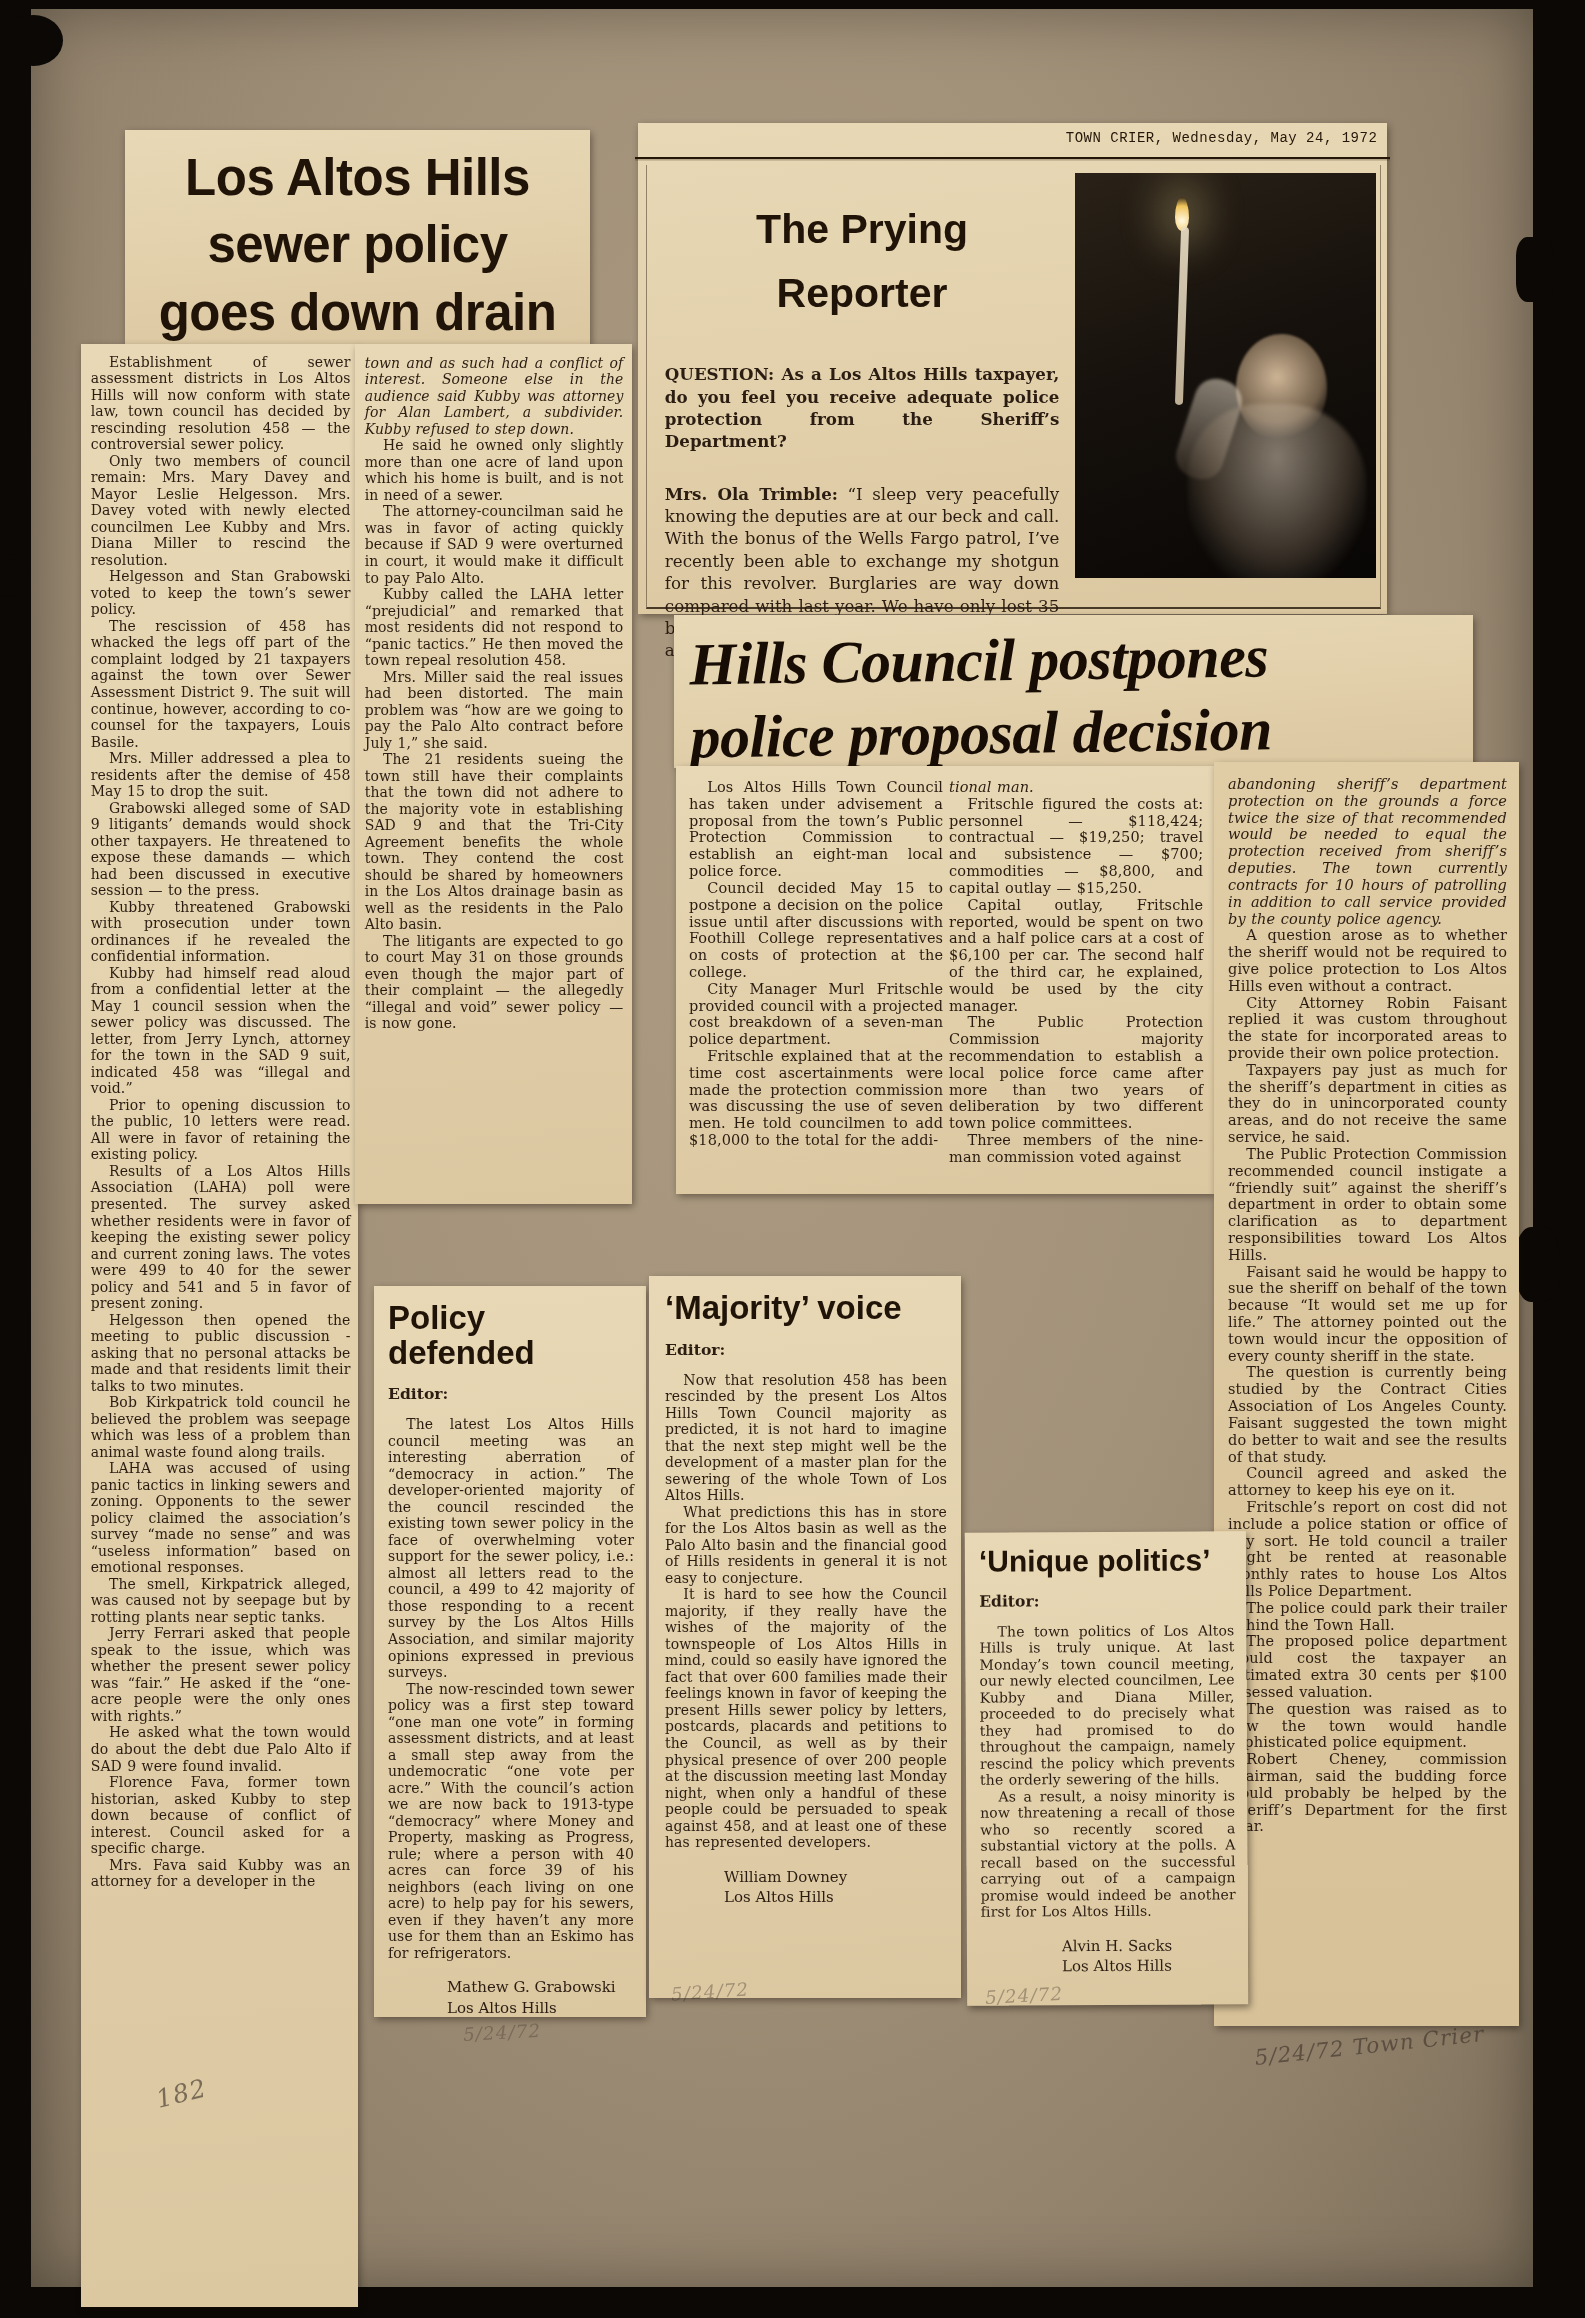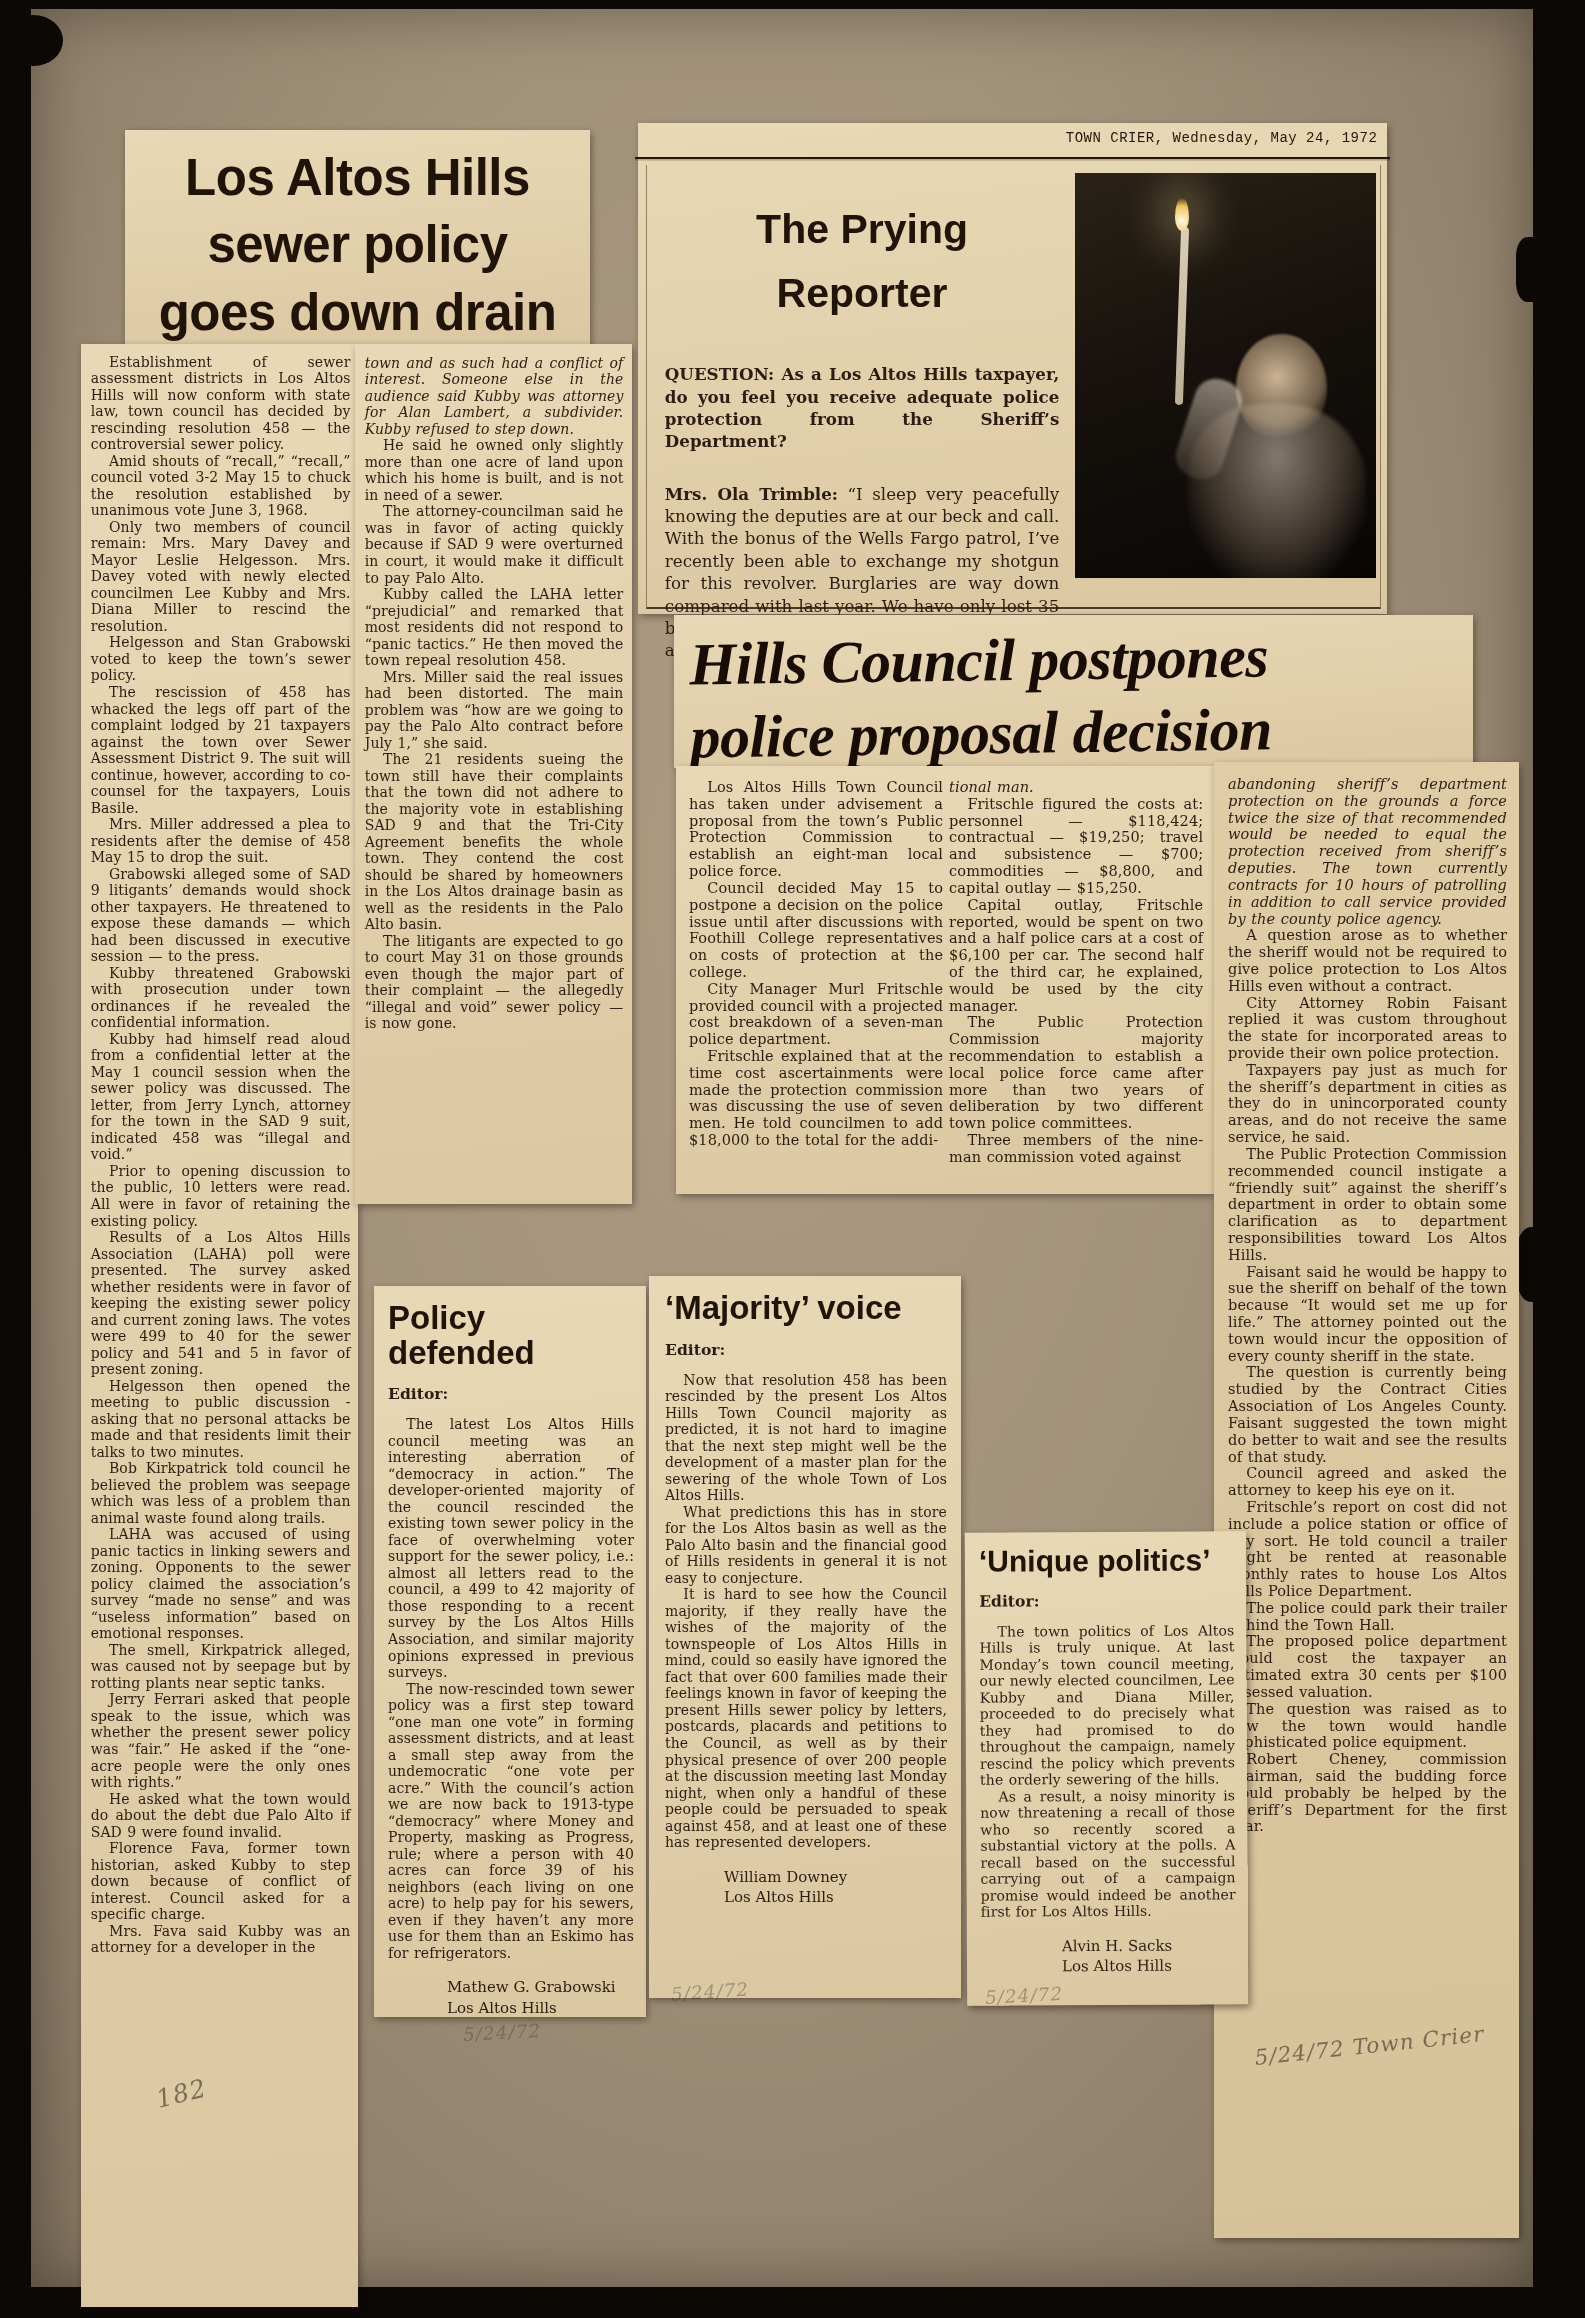--- a/index.html
+++ b/index.html
@@ -87,21 +87,20 @@
           <div class="line">Los Altos Hills</div>
           <div class="line">sewer policy</div>
           <div class="line">goes down drain</div>
         </div>
     </div>
   </div>
 
   <div class="clip" style="left:81px;top:344px;width:277px;height:1963px;">
     <div class="clip-inner news" style="padding:9.7px 7.5px 5.4px 9.7px;">
         <p>Establishment of sewer assessment districts in Los Altos Hills will now conform with state law, town council has decided by rescinding resolution 458 — the controversial sewer policy.</p>
-        <p>Amid shouts of “recall,” “recall,” council voted 3-2 May 15 to chuck the resolution established by unanimous vote June 3, 1968.</p>
         <p>Only two members of council remain: Mrs. Mary Davey and Mayor Leslie Helgesson. Mrs. Davey voted with newly elected councilmen Lee Kubby and Mrs. Diana Miller to rescind the resolution.</p>
         <p>Helgesson and Stan Grabowski voted to keep the town’s sewer policy.</p>
         <p>The rescission of 458 has whacked the legs off part of the complaint lodged by 21 taxpayers against the town over Sewer Assessment District 9. The suit will continue, however, according to co-counsel for the taxpayers, Louis Basile.</p>
         <p>Mrs. Miller addressed a plea to residents after the demise of 458 May 15 to drop the suit.</p>
         <p>Grabowski alleged some of SAD 9 litigants’ demands would shock other taxpayers. He threatened to expose these damands — which had been discussed in executive session — to the press.</p>
         <p>Kubby threatened Grabowski with prosecution under town ordinances if he revealed the confidential information.</p>
         <p>Kubby had himself read aloud from a confidential letter at the May 1 council session when the sewer policy was discussed. The letter, from Jerry Lynch, attorney for the town in the SAD 9 suit, indicated 458 was “illegal and void.”</p>
         <p>Prior to opening discussion to the public, 10 letters were read. All were in favor of retaining the existing policy.</p>
         <p>Results of a Los Altos Hills Association (LAHA) poll were presented. The survey asked whether residents were in favor of keeping the existing sewer policy and current zoning laws. The votes were 499 to 40 for the sewer policy and 541 and 5 in favor of present zoning.</p>
         <p>Helgesson then opened the meeting to public discussion - asking that no personal attacks be made and that residents limit their talks to two minutes.</p>
@@ -171,21 +170,21 @@
       <div class="news hc-col first-flush">
           <p>tional man.</p>
           <p>Fritschle figured the costs at: personnel — $118,424; contractual — $19,250; travel and subsistence — $700; commodities — $8,800, and capital outlay — $15,250.</p>
           <p>Capital outlay, Fritschle reported, would be spent on two and a half police cars at a cost of $6,100 per car. The second half of the third car, he explained, would be used by the city manager.</p>
           <p>The Public Protection Commission majority recommendation to establish a local police force came after more than two years of deliberation by two different town police committees.</p>
           <p>Three members of the nine-man commission voted against</p>
         </div>
     </div>
   </div>
 
-  <div class="clip news first-flush" style="left:1214px;top:762px;width:305px;height:1476px;background:linear-gradient(178deg,#e0cda6,#d7c198);">
+  <div class="clip news first-flush" style="left:1214px;top:762px;width:305px;height:1264px;background:linear-gradient(178deg,#e0cda6,#d7c198);">
     <div class="clip-inner hc-col" style="padding:14px 12px 5.4px 14px;">
         <p>abandoning sheriff’s department protection on the grounds a force twice the size of that recommended would be needed to equal the protection received from sheriff’s deputies. The town currently contracts for 10 hours of patrolling in addition to call service provided by the county police agency.</p>
         <p>A question arose as to whether the sheriff would not be required to give police protection to Los Altos Hills even without a contract.</p>
         <p>City Attorney Robin Faisant replied it was custom throughout the state for incorporated areas to provide their own police protection.</p>
         <p>Taxpayers pay just as much for the sheriff’s department in cities as they do in unincorporated county areas, and do not receive the same service, he said.</p>
         <p>The Public Protection Commission recommended council instigate a “friendly suit” against the sheriff’s department in order to obtain some clarification as to department responsibilities toward Los Altos Hills.</p>
         <p>Faisant said he would be happy to sue the sheriff on behalf of the town because “It would set me up for life.” The attorney pointed out the town would incur the opposition of every county sheriff in the state.</p>
         <p>The question is currently being studied by the Contract Cities Association of Los Angeles County. Faisant suggested the town might do better to wait and see the results of that study.</p>
         <p>Council agreed and asked the attorney to keep his eye on it.</p>
         <p>Fritschle’s report on cost did not include a police station or office of any sort. He told council a trailer might be rented at reasonable monthly rates to house Los Altos Hills Police Department.</p>

